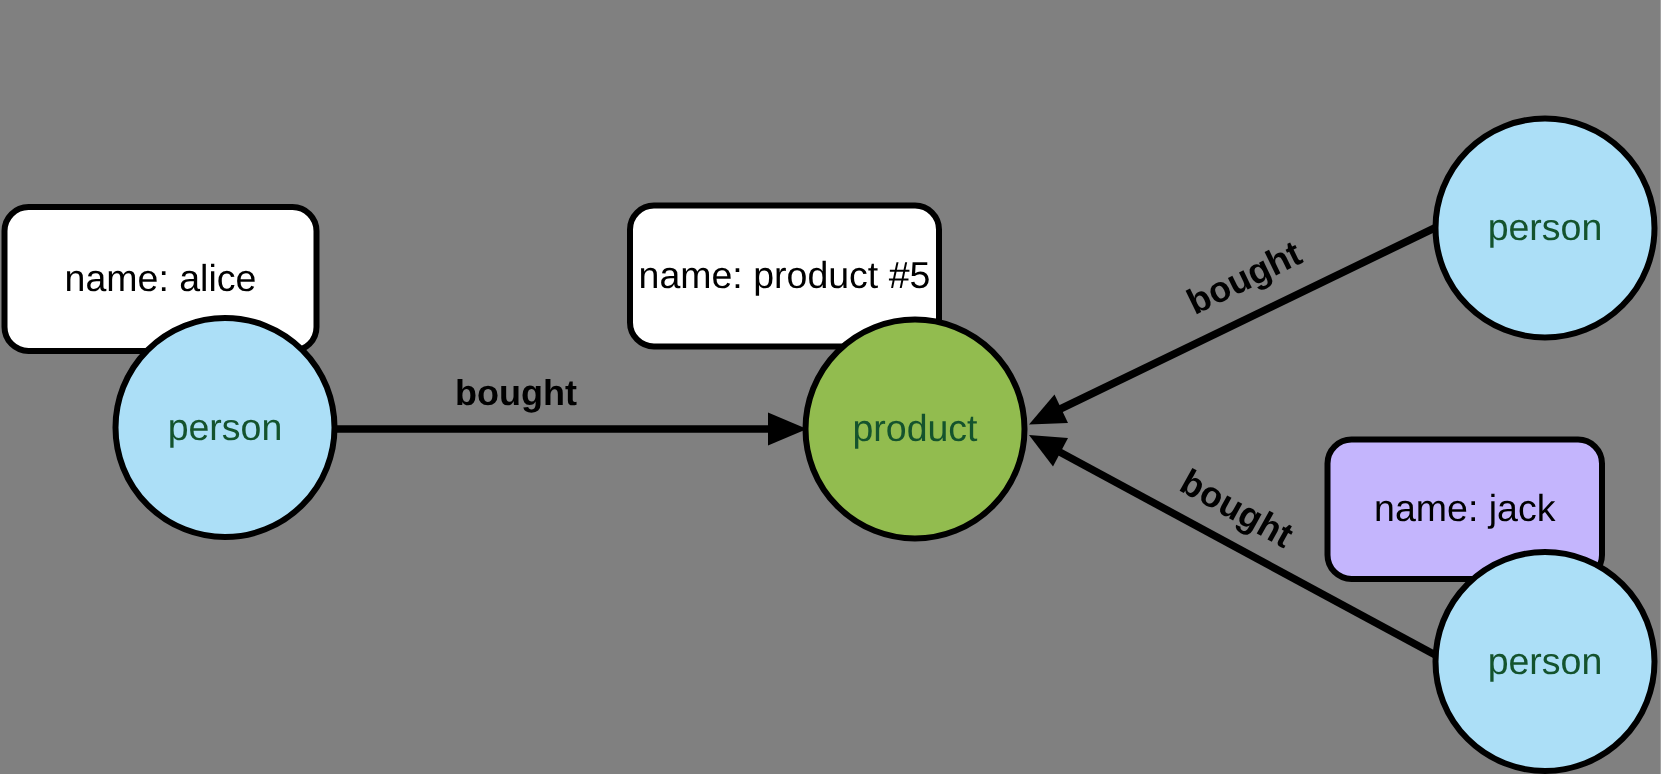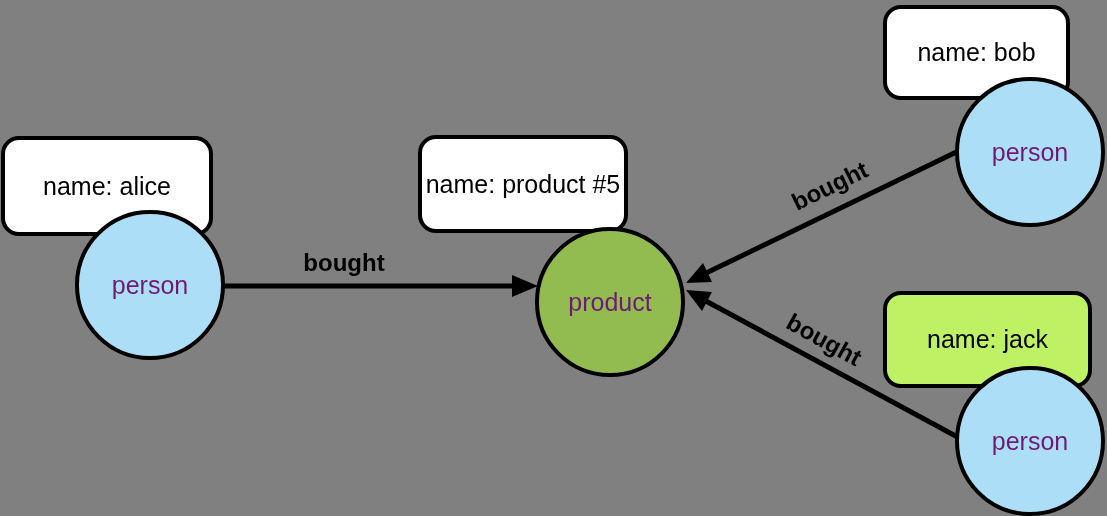--- a/index.html
+++ b/index.html
@@ -48,21 +48,21 @@
     position: absolute;
     box-sizing: border-box;
     width: 150px;
     height: 150px;
     border: 4px solid #000;
     border-radius: 50%;
     display: flex;
     align-items: center;
     justify-content: center;
     font-size: 25px;
-    color: #701a75;
+    color: #14532d;
     white-space: nowrap;
   }
   .edge-label {
     position: absolute;
     font-size: 24px;
     font-weight: bold;
     color: #000;
     white-space: nowrap;
     transform: translate(-50%, -50%);
   }
@@ -94,33 +94,30 @@
   </svg>
 
   <div class="prop-box" style="left: 1px; top: 136px; width: 212px; height: 100px; background: rgb(255, 255, 255);">
     <span>name: alice</span>
   </div>
 
   <div class="prop-box" style="left: 418px; top: 135px; width: 210px; height: 98px; background: rgb(255, 255, 255);">
     <span>name: product #5</span>
   </div>
 
-  <div class="prop-box" style="left: 883px; top: 5px; width: 187px; height: 95px; background: rgb(255, 255, 255);">
-    <span>name: bob</span>
-  </div>
 
-  <div class="prop-box" style="left: 883px; top: 291px; width: 209px; height: 97px; background: #bef264;">
+  <div class="prop-box" style="left: 883px; top: 291px; width: 187px; height: 97px; background: #c4b5fd;">
     <span>name: jack</span>
   </div>
 
   <div class="node-circle" style="left: 75px; top: 210px; background: rgb(172, 223, 247);">
     <span>person</span>
   </div>
 
-  <div class="node-circle" style="left: 535px; top: 227px; background: rgb(146, 188, 79);">
+  <div class="node-circle" style="left: 535px; top: 211px; background: rgb(146, 188, 79);">
     <span>product</span>
   </div>
 
   <div class="node-circle" style="left: 955px; top: 77px; background: rgb(172, 223, 247);">
     <span>person</span>
   </div>
 
   <div class="node-circle" style="left: 955px; top: 366px; background: rgb(172, 223, 247);">
     <span>person</span>
   </div>

